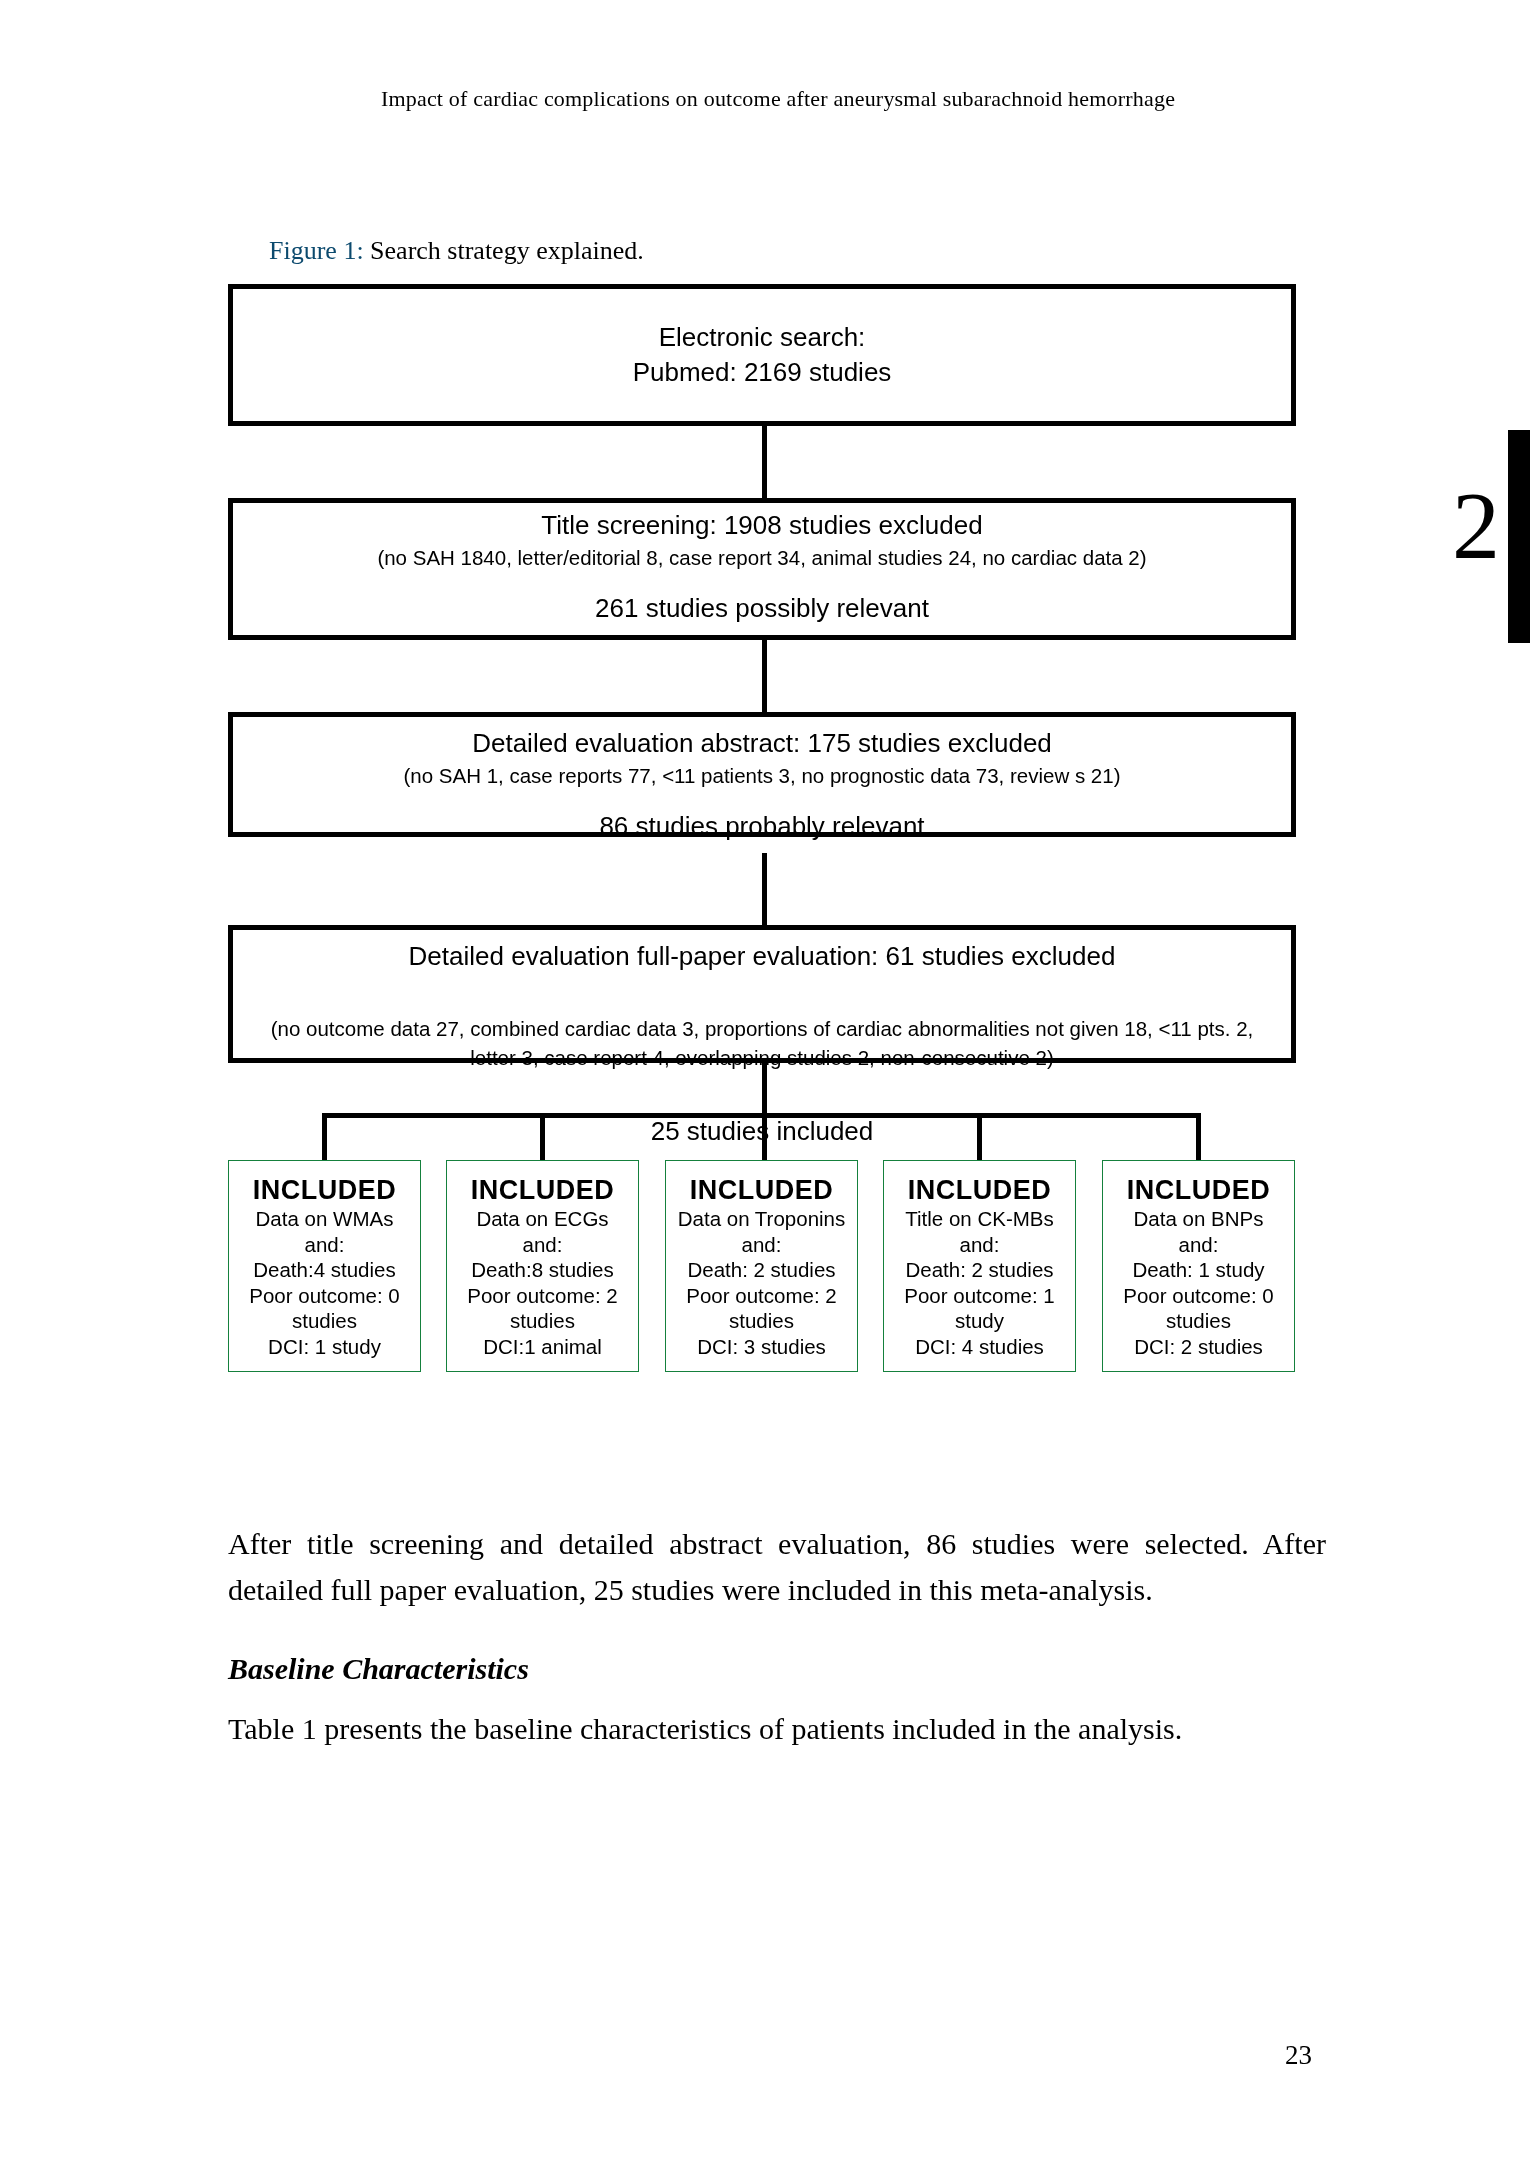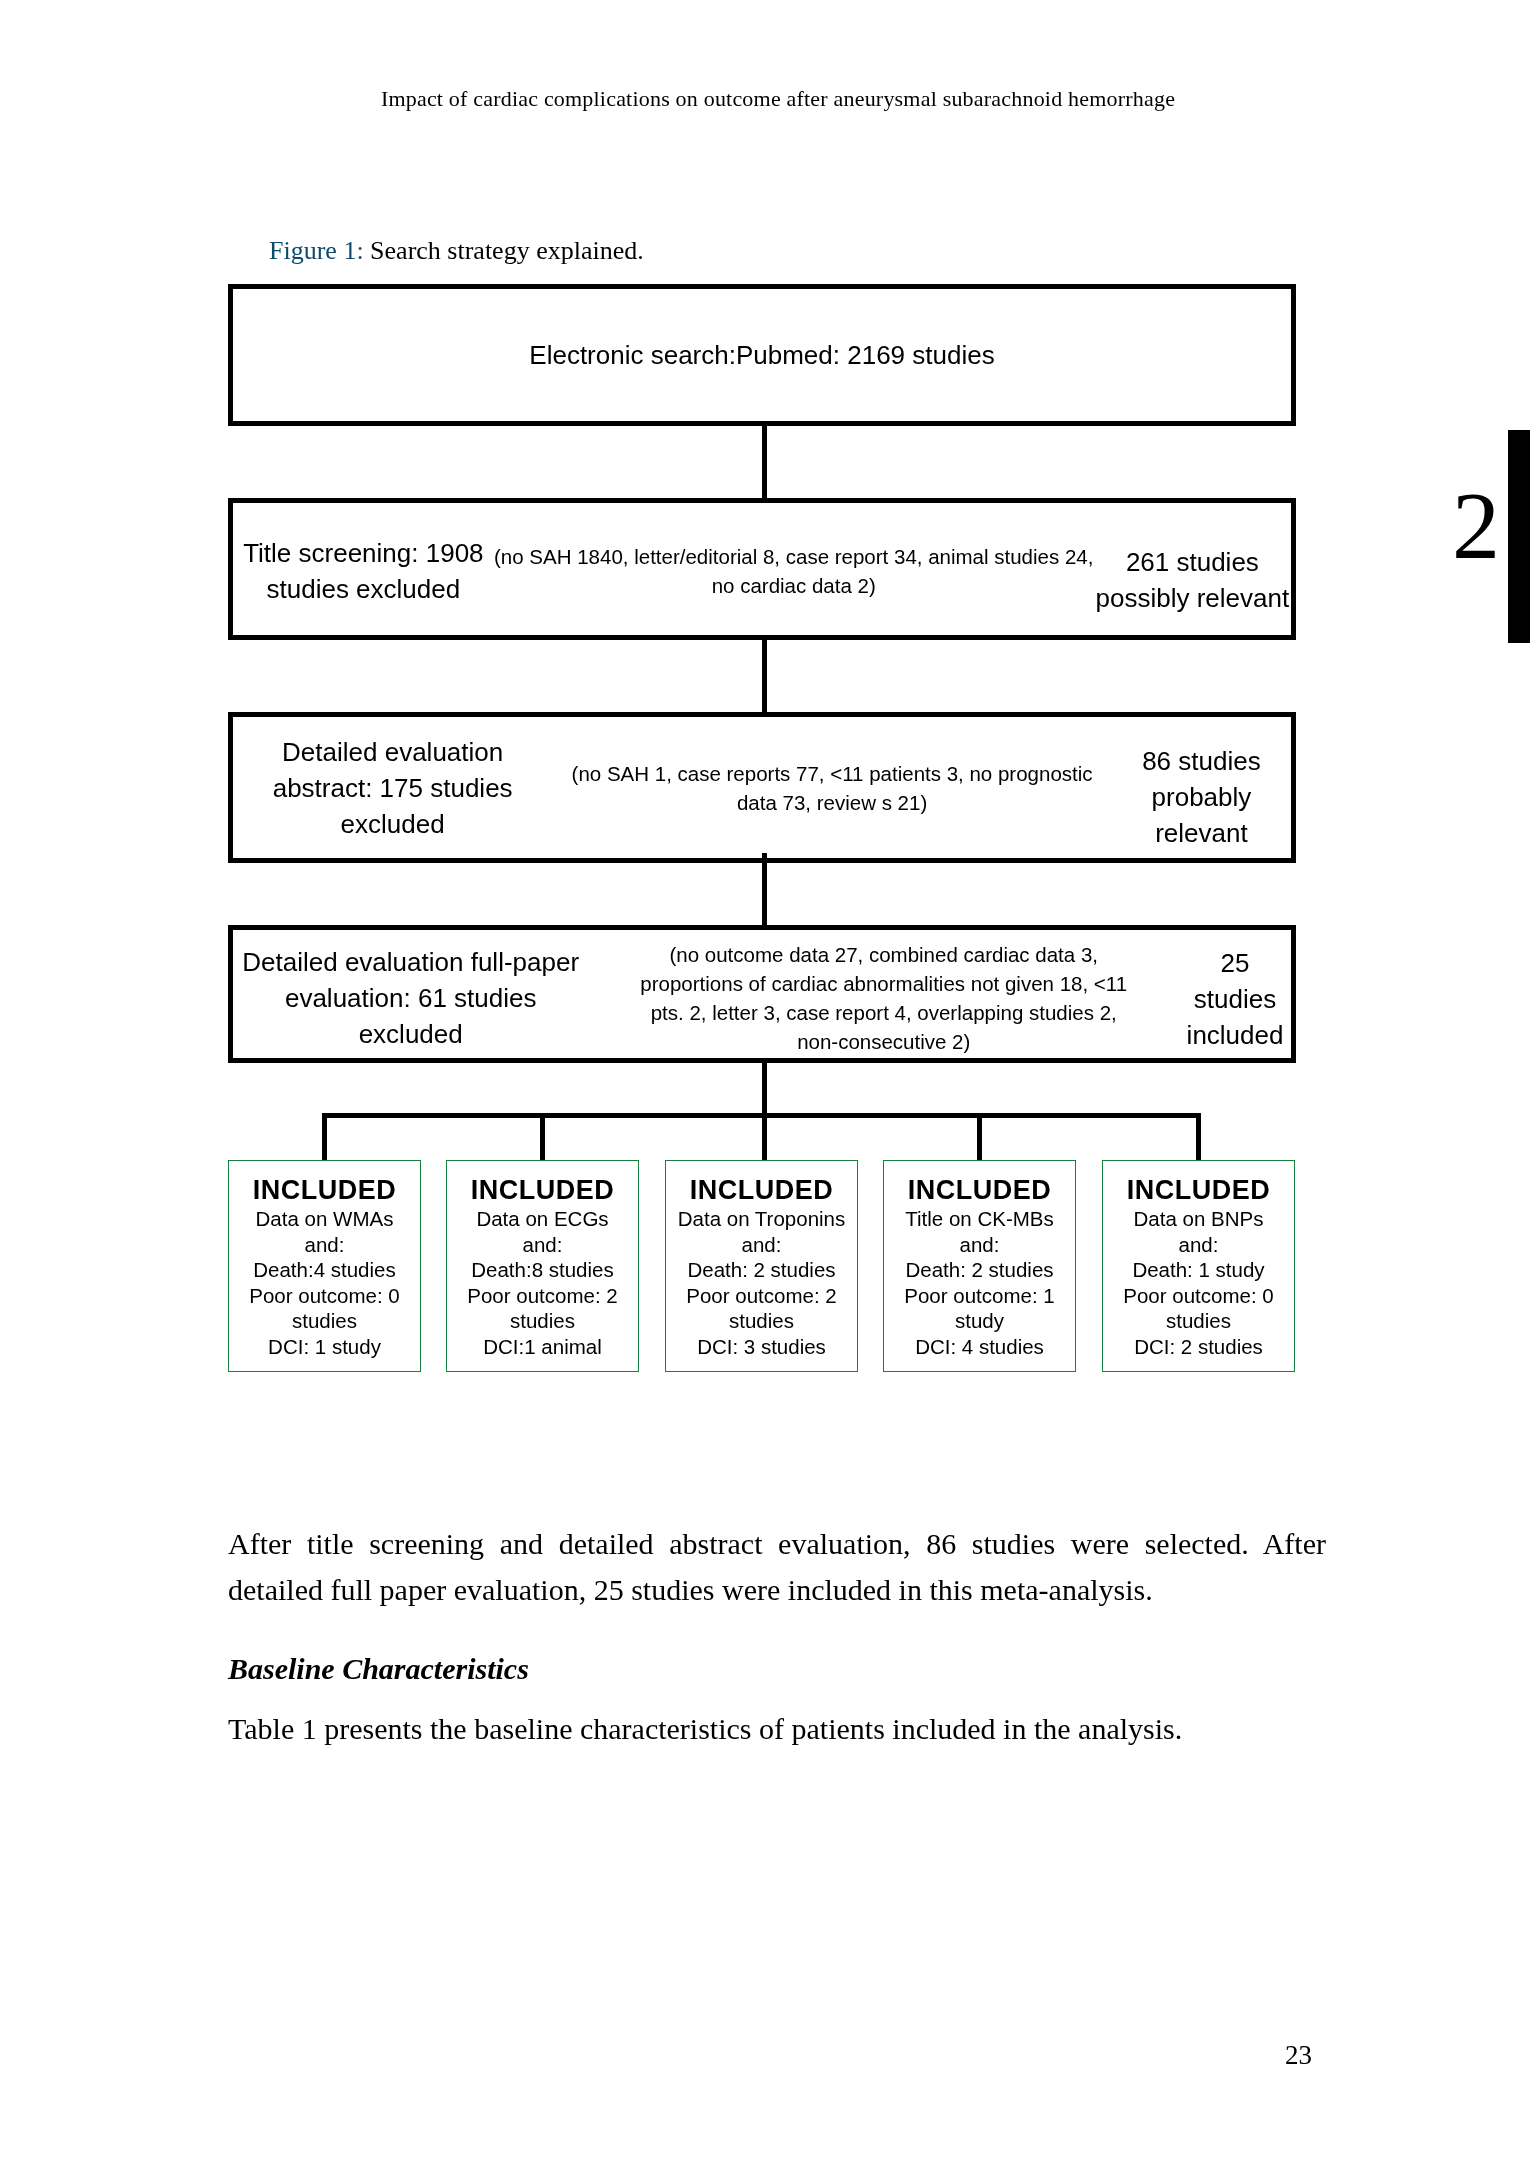--- a/index.html
+++ b/index.html
@@ -56,34 +56,34 @@
   .fc-box {
     position: absolute;
     left: 228px;
     width: 1068px;
     border: 5px solid #000;
     box-sizing: border-box;
     background: #fff;
     font-family: "Liberation Sans", sans-serif;
     text-align: center;
     display: flex;
-    flex-direction: row;
+    flex-direction: column;
     align-items: center;
   }
   .fc-box .box-title   { font-size: 26px; line-height: 36px; }
   .fc-box .box-detail  { font-size: 20.5px; line-height: 29px; width: 96%; }
   .fc-box .box-result  { font-size: 26px; line-height: 36px; }
 
   #fc-box-1 { top: 284px; height: 142px; justify-content: center; }
   #fc-box-1 .box-title, #fc-box-1 .box-subtitle { font-size: 26px; line-height: 35px; }
 
   #fc-box-2 { top: 498px; height: 142px; padding-top: 4px; }
   #fc-box-2 .box-result { margin-top: 18px; }
 
-  #fc-box-3 { top: 712px; height: 151px; padding-top: 0; }
+  #fc-box-3 { top: 712px; height: 125px; padding-top: 8px; }
   #fc-box-3 .box-result { margin-top: 18px; }
 
   #fc-box-4 { top: 925px; height: 138px; padding-top: 8px; gap: 40px; }
   #fc-box-4 .box-result { margin-top: 1px; }
 
   .connector {
     position: absolute;
     background: #000;
   }
 

